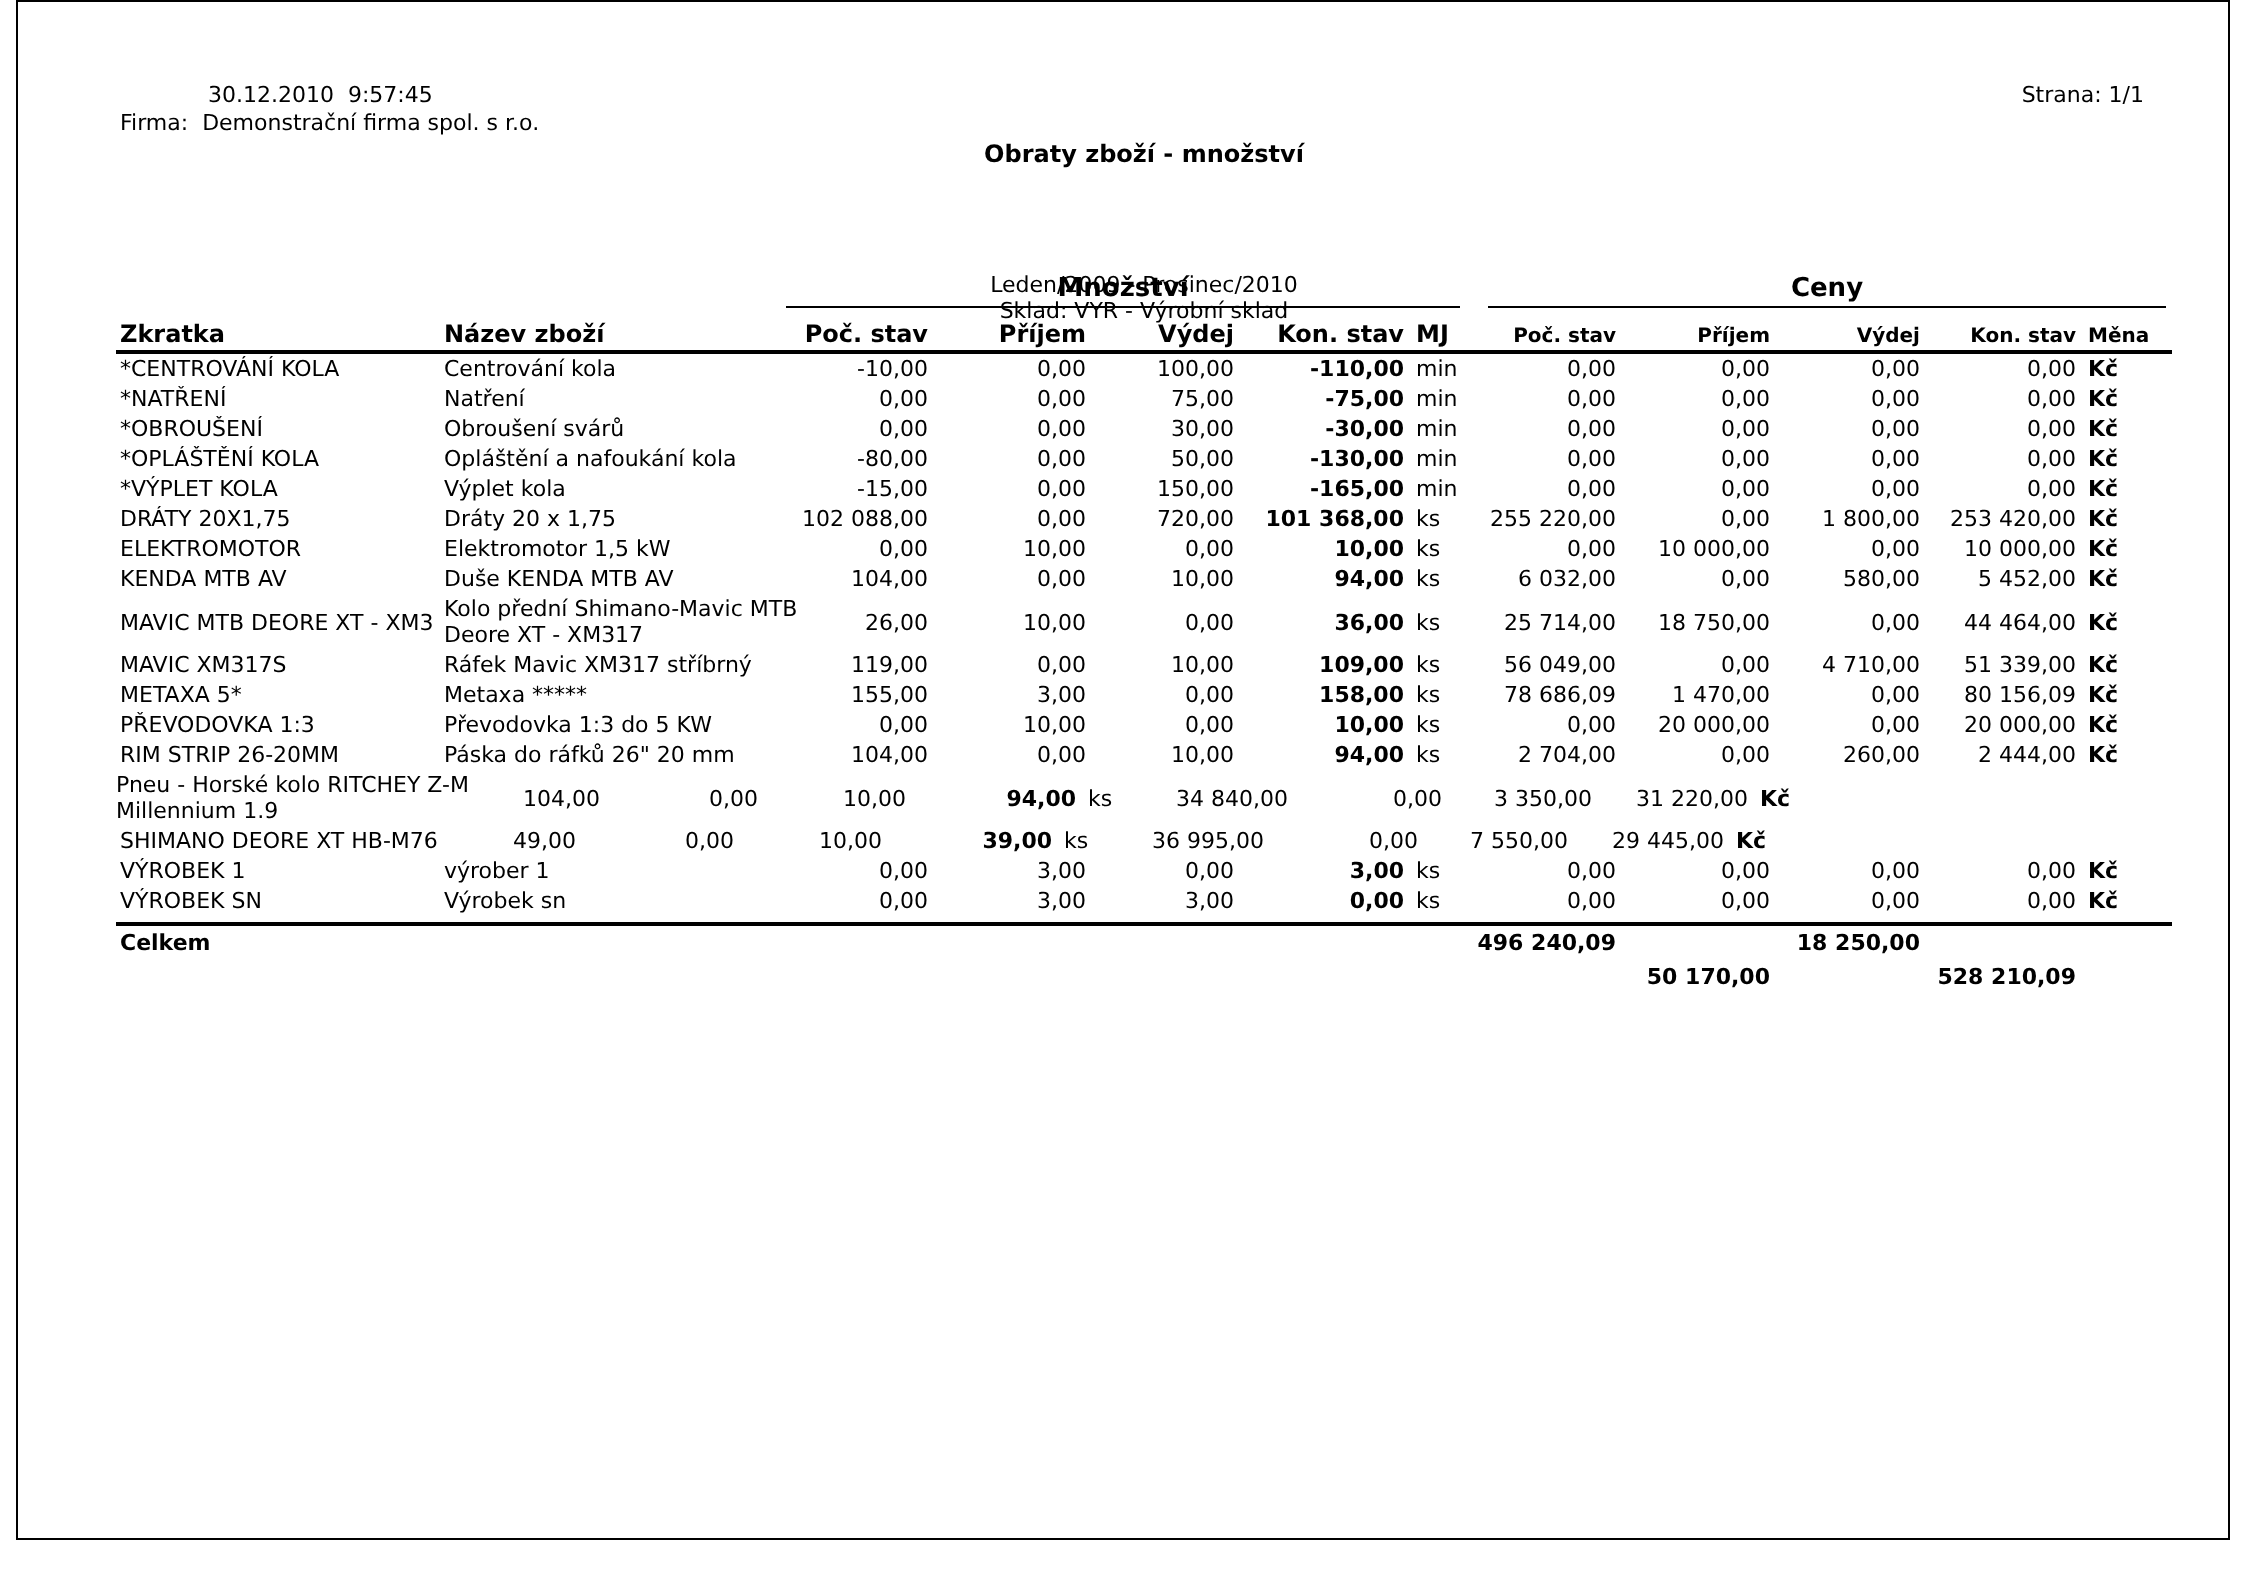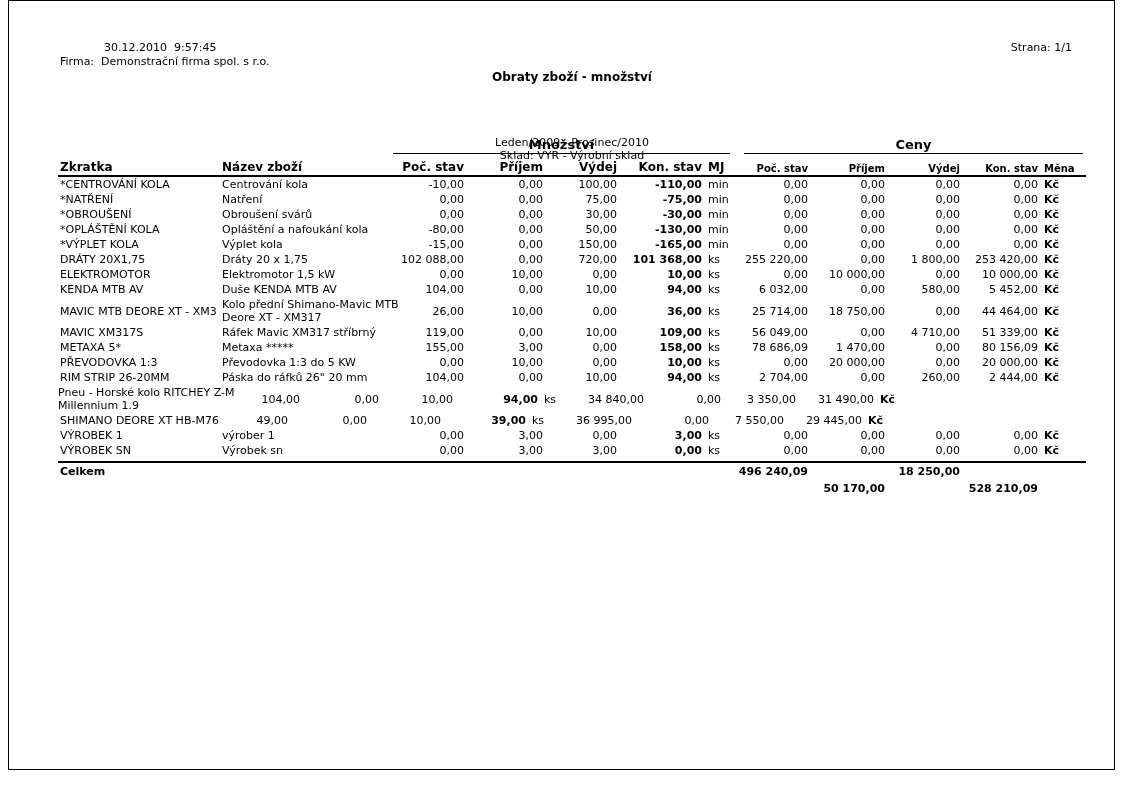--- a/index.html
+++ b/index.html
@@ -289,21 +289,21 @@
     <div class="c col-nz">Pneu - Horské kolo RITCHEY Z-M
 Millennium 1.9</div>
     <div class="c col-qp num">104,00</div>
     <div class="c col-qpr num">0,00</div>
     <div class="c col-qv num">10,00</div>
     <div class="c col-qk num b">94,00</div>
     <div class="c col-mj">ks</div>
     <div class="c col-cp num">34 840,00</div>
     <div class="c col-cpr num">0,00</div>
     <div class="c col-cv num">3 350,00</div>
-    <div class="c col-ck num">31 490,00</div>
+    <div class="c col-ck num">31 220,00</div>
     <div class="c col-me b">Kč</div>
   </div>
 
   <div class="trow">
     <div class="c col-zk">SHIMANO DEORE XT HB-M76</div>
     <div class="c col-qp num">49,00</div>
     <div class="c col-qpr num">0,00</div>
     <div class="c col-qv num">10,00</div>
     <div class="c col-qk num b">39,00</div>
     <div class="c col-mj">ks</div>

